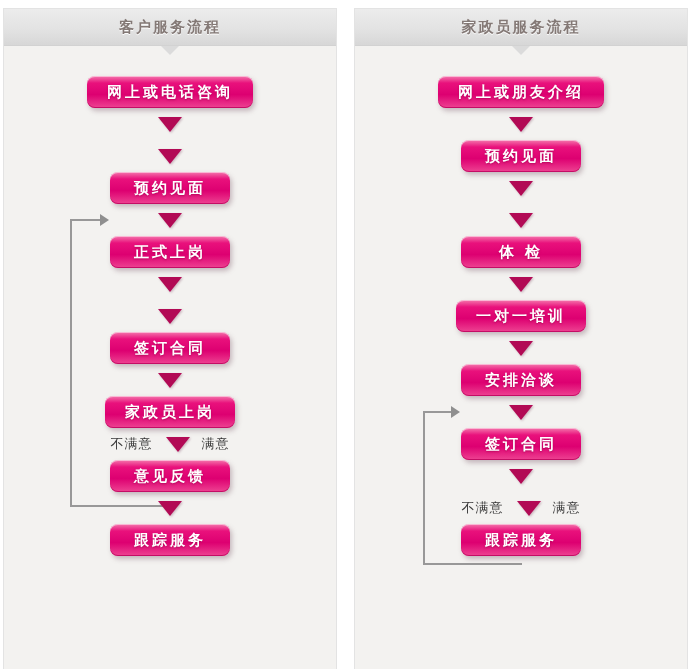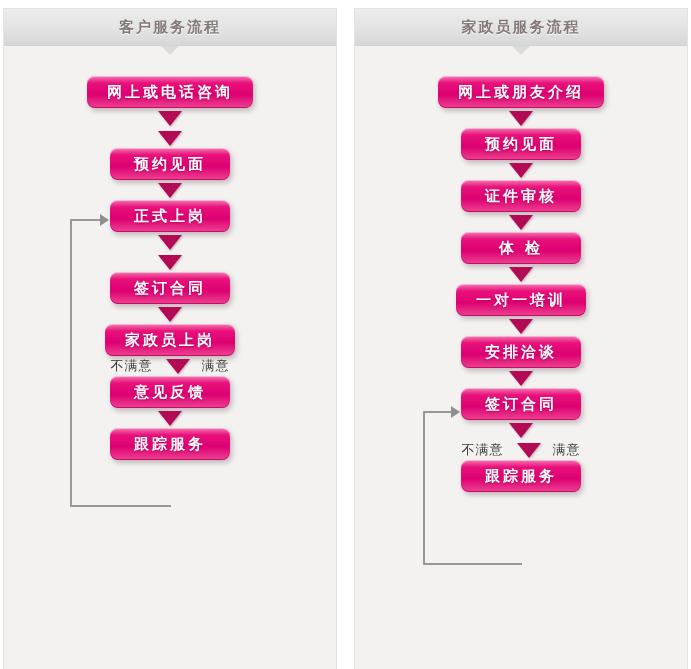--- a/index.html
+++ b/index.html
@@ -41,21 +41,21 @@
     box-sizing:border-box;min-width:120px;height:32px;padding:12px 20px;
     border-radius:8px;
     background:linear-gradient(180deg,#f478ad 0%,#e9117c 22%,#dd0071 58%,#ee4392 100%);
     box-shadow:2px 3px 5px rgba(140,110,125,.45),
                inset 0 1px 0 rgba(255,255,255,.5),
                inset 0 -1px 0 rgba(185,0,90,.8);
     color:#fff;font-size:15px;font-weight:bold;letter-spacing:3px;
     text-shadow:0 1px 2px rgba(160,0,75,.65);
     white-space:nowrap;
   }
-  .gap{height:20px;display:flex;align-items:center;justify-content:center;}
+  .gap{height:32px;display:flex;align-items:center;justify-content:center;}
   .tri{
     width:0;height:0;display:inline-block;
     border-left:12px solid transparent;border-right:12px solid transparent;
     border-top:15px solid #b20a55;
     filter:drop-shadow(1px 1px 1px rgba(120,60,90,.35));
   }
   .branch .branch-label{
     font-size:13px;color:#3a3a3a;letter-spacing:1px;white-space:nowrap;
   }
   .branch .branch-label:first-child{margin-right:13px;}
@@ -152,23 +152,20 @@
       </div>
     <div class="gap">
         <span class="tri"></span>
       </div>
     <div class="step">
         <span class="btn">预约见面</span>
       </div>
     <div class="gap">
         <span class="tri"></span>
       </div>
-    <div class="step">
-        <span class="btn">证件审核</span>
-      </div>
     <div class="gap">
         <span class="tri"></span>
       </div>
     <div class="step">
         <span class="btn">体 检</span>
       </div>
     <div class="gap">
         <span class="tri"></span>
       </div>
     <div class="step">

